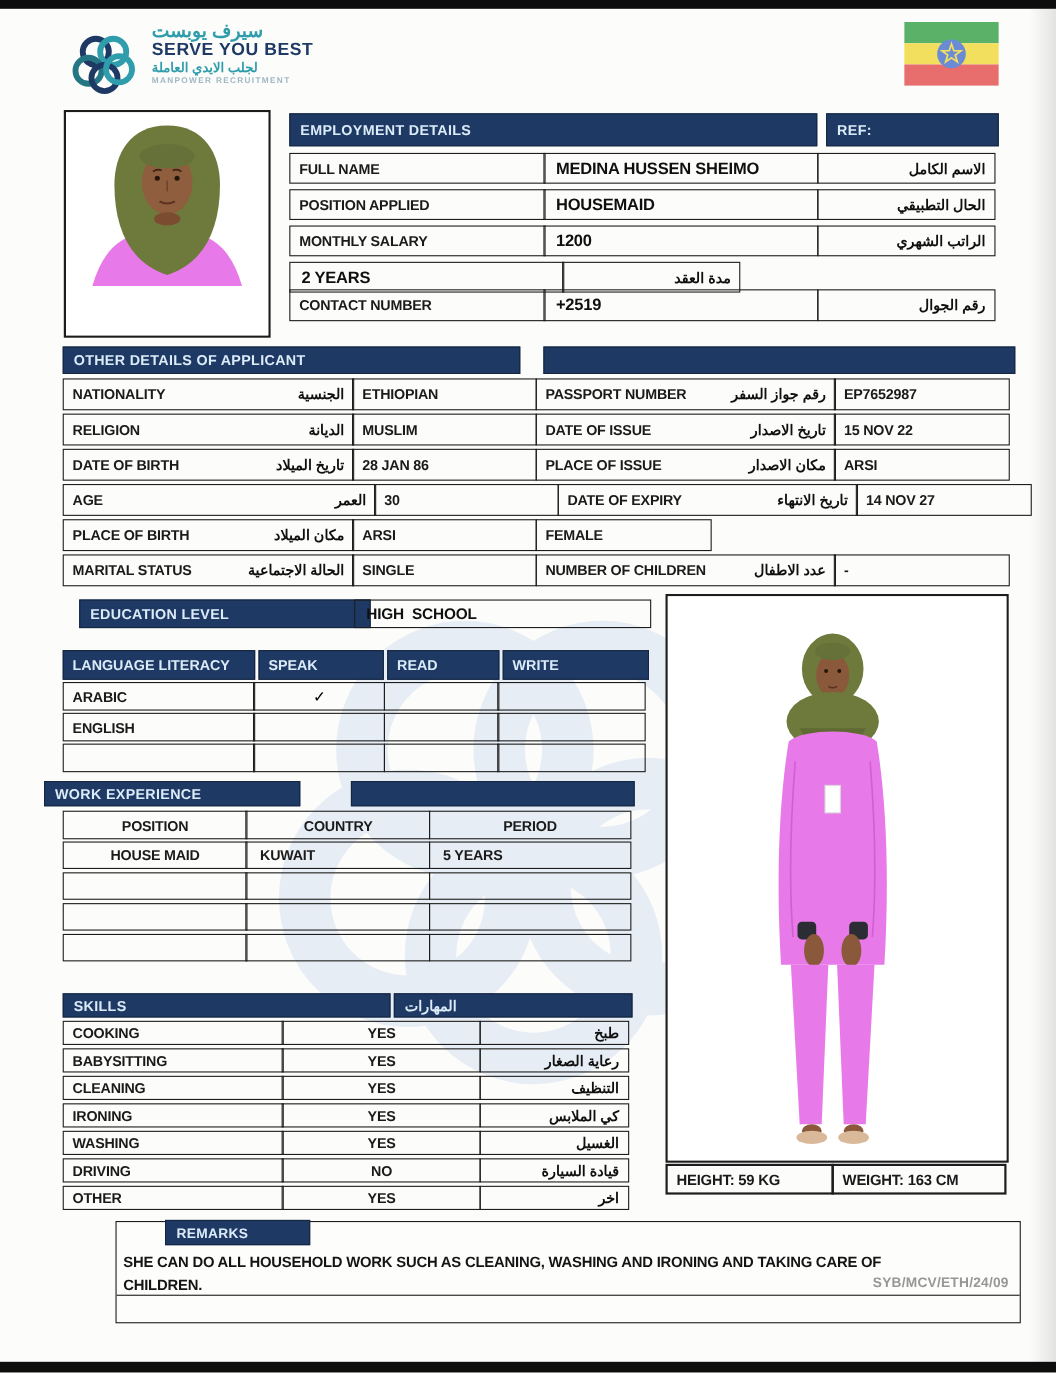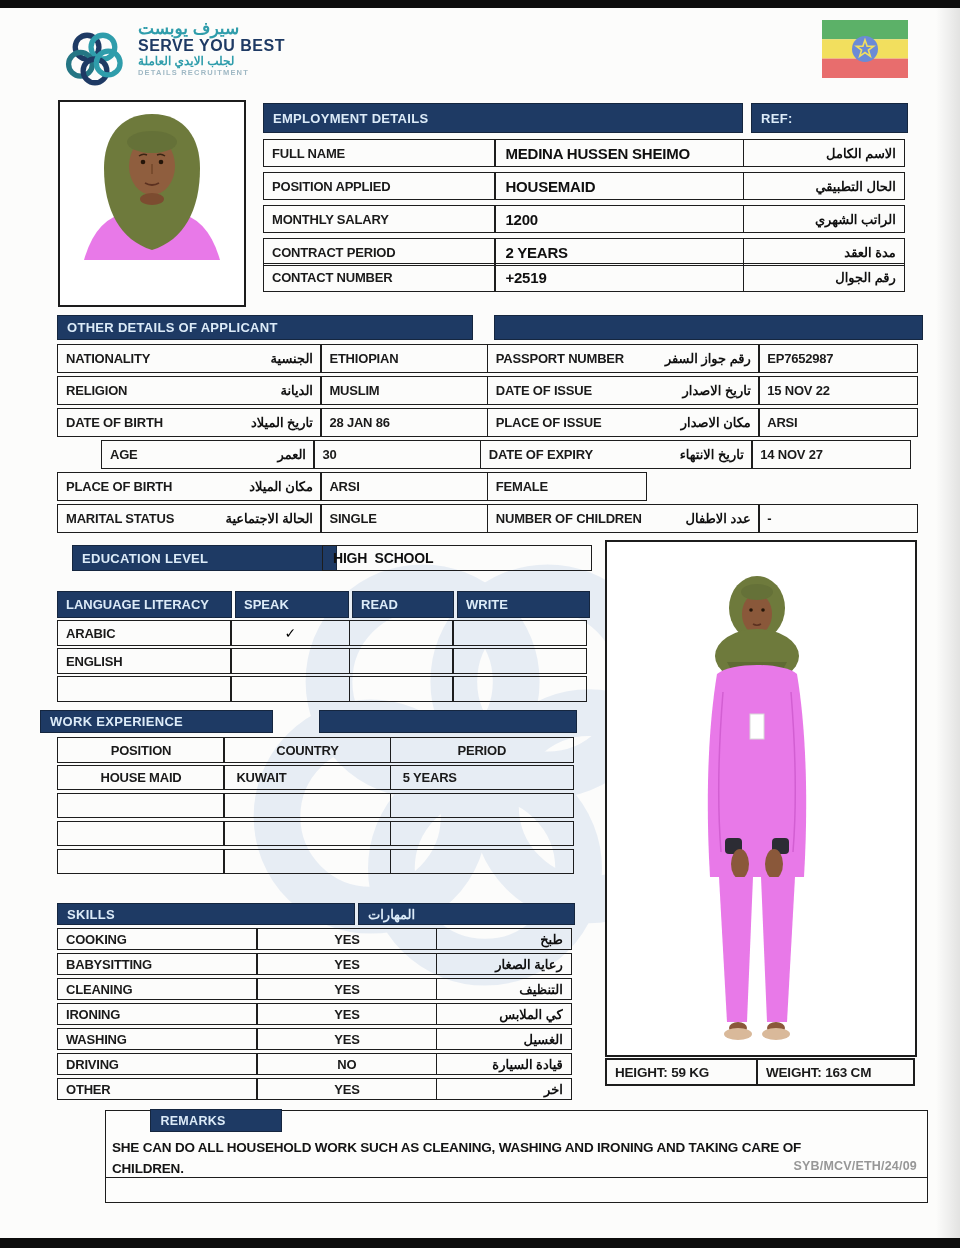--- a/index.html
+++ b/index.html
@@ -59,21 +59,21 @@
   <div class="scan-shade"></div>
 
   <div class="abs z1" style="left:62px;top:20px;width:300px;height:80px;display:flex;">
     <svg width="66" height="66" viewBox="0 0 100 100" style="margin-top:6px;">
       <use href="#knot-color"></use>
     </svg>
     <div class="logo-text" style="margin-left:10px;">
       <div style="color:#2f9dab;font-size:17px;font-weight:700;direction:rtl;text-align:left;">سيرف يوبست</div>
       <div style="color:#1e3a64;font-size:16px;font-weight:700;letter-spacing:.5px;">SERVE YOU BEST</div>
       <div style="color:#2f9dab;font-size:12px;font-weight:700;direction:rtl;text-align:left;">لجلب الايدي العاملة</div>
-      <div style="color:#9fb8c4;font-size:7.5px;font-weight:700;letter-spacing:1.2px;margin-top:2px;">DETAILS RECRUITMENT</div>
+      <div style="color:#9fb8c4;font-size:7.5px;font-weight:700;letter-spacing:1.2px;margin-top:2px;">MANPOWER RECRUITMENT</div>
     </div>
   </div>
 
   <svg class="abs z1" style="left:822px;top:20px;" width="86" height="58" viewBox="0 0 86 58">
     <rect x="0" y="0" width="86" height="19.3" fill="#5cb168"></rect>
     <rect x="0" y="19.3" width="86" height="19.3" fill="#f2df5e"></rect>
     <rect x="0" y="38.6" width="86" height="19.4" fill="#e86d6d"></rect>
     <circle cx="43" cy="29" r="13" fill="#6b8bd6"></circle>
     <polygon points="43,20 45.1,26.1 51.6,26.2 46.4,30.1 48.3,36.3 43,32.6 37.7,36.3 39.6,30.1 34.4,26.2 40.9,26.1" fill="none" stroke="#f2df5e" stroke-width="1.6"></polygon>
   </svg>
@@ -107,21 +107,20 @@
     <div class="cell lbl" style="width:233px;">POSITION APPLIED</div>
     <div class="cell val" style="width:250px;">HOUSEMAID</div>
     <div class="cell ar" style="width:162px;">الحال التطبيقي</div>
   </div>
   <div class="row z1" style="left:263px;top:205px;height:28px;">
     <div class="cell lbl" style="width:233px;">MONTHLY SALARY</div>
     <div class="cell val" style="width:250px;">1200</div>
     <div class="cell ar" style="width:162px;">الراتب الشهري</div>
   </div>
   <div class="row z1" style="left:263px;top:238px;height:28px;">
-    <div class="cell lbl" style="width:233px;">CONTRACT PERIOD</div>
     <div class="cell val" style="width:250px;">2 YEARS</div>
     <div class="cell ar" style="width:162px;">مدة العقد</div>
   </div>
   <div class="row z1" style="left:263px;top:263px;height:29px;">
     <div class="cell lbl" style="width:233px;">CONTACT NUMBER</div>
     <div class="cell val" style="width:250px;">+2519</div>
     <div class="cell ar" style="width:162px;">رقم الجوال</div>
   </div>
 
   <div class="band z1" style="left:57px;top:315px;width:416px;height:25px;">OTHER DETAILS OF APPLICANT</div>
@@ -157,21 +156,21 @@
         <span class="ar" style="padding:0;">تاريخ الميلاد</span>
       </div>
     <div class="cell lbl" style="width:168px;">28 JAN 86</div>
     <div class="cell lbl split" style="width:273px;">
         <span>PLACE OF ISSUE</span>
         <span class="ar" style="padding:0;">مكان الاصدار</span>
       </div>
     <div class="cell lbl" style="width:160px;">ARSI</div>
   </div>
   <div class="row z1" style="left:57px;top:440px;height:29px;">
-    <div class="cell lbl split" style="width:214px;margin-left:44px;">
+    <div class="cell lbl split" style="width:285px;">
         <span>AGE</span>
         <span class="ar" style="padding:0;">العمر</span>
       </div>
     <div class="cell lbl" style="width:168px;">30</div>
     <div class="cell lbl split" style="width:273px;">
         <span>DATE OF EXPIRY</span>
         <span class="ar" style="padding:0;">تاريخ الانتهاء</span>
       </div>
     <div class="cell lbl" style="width:160px;">14 NOV 27</div>
   </div>

